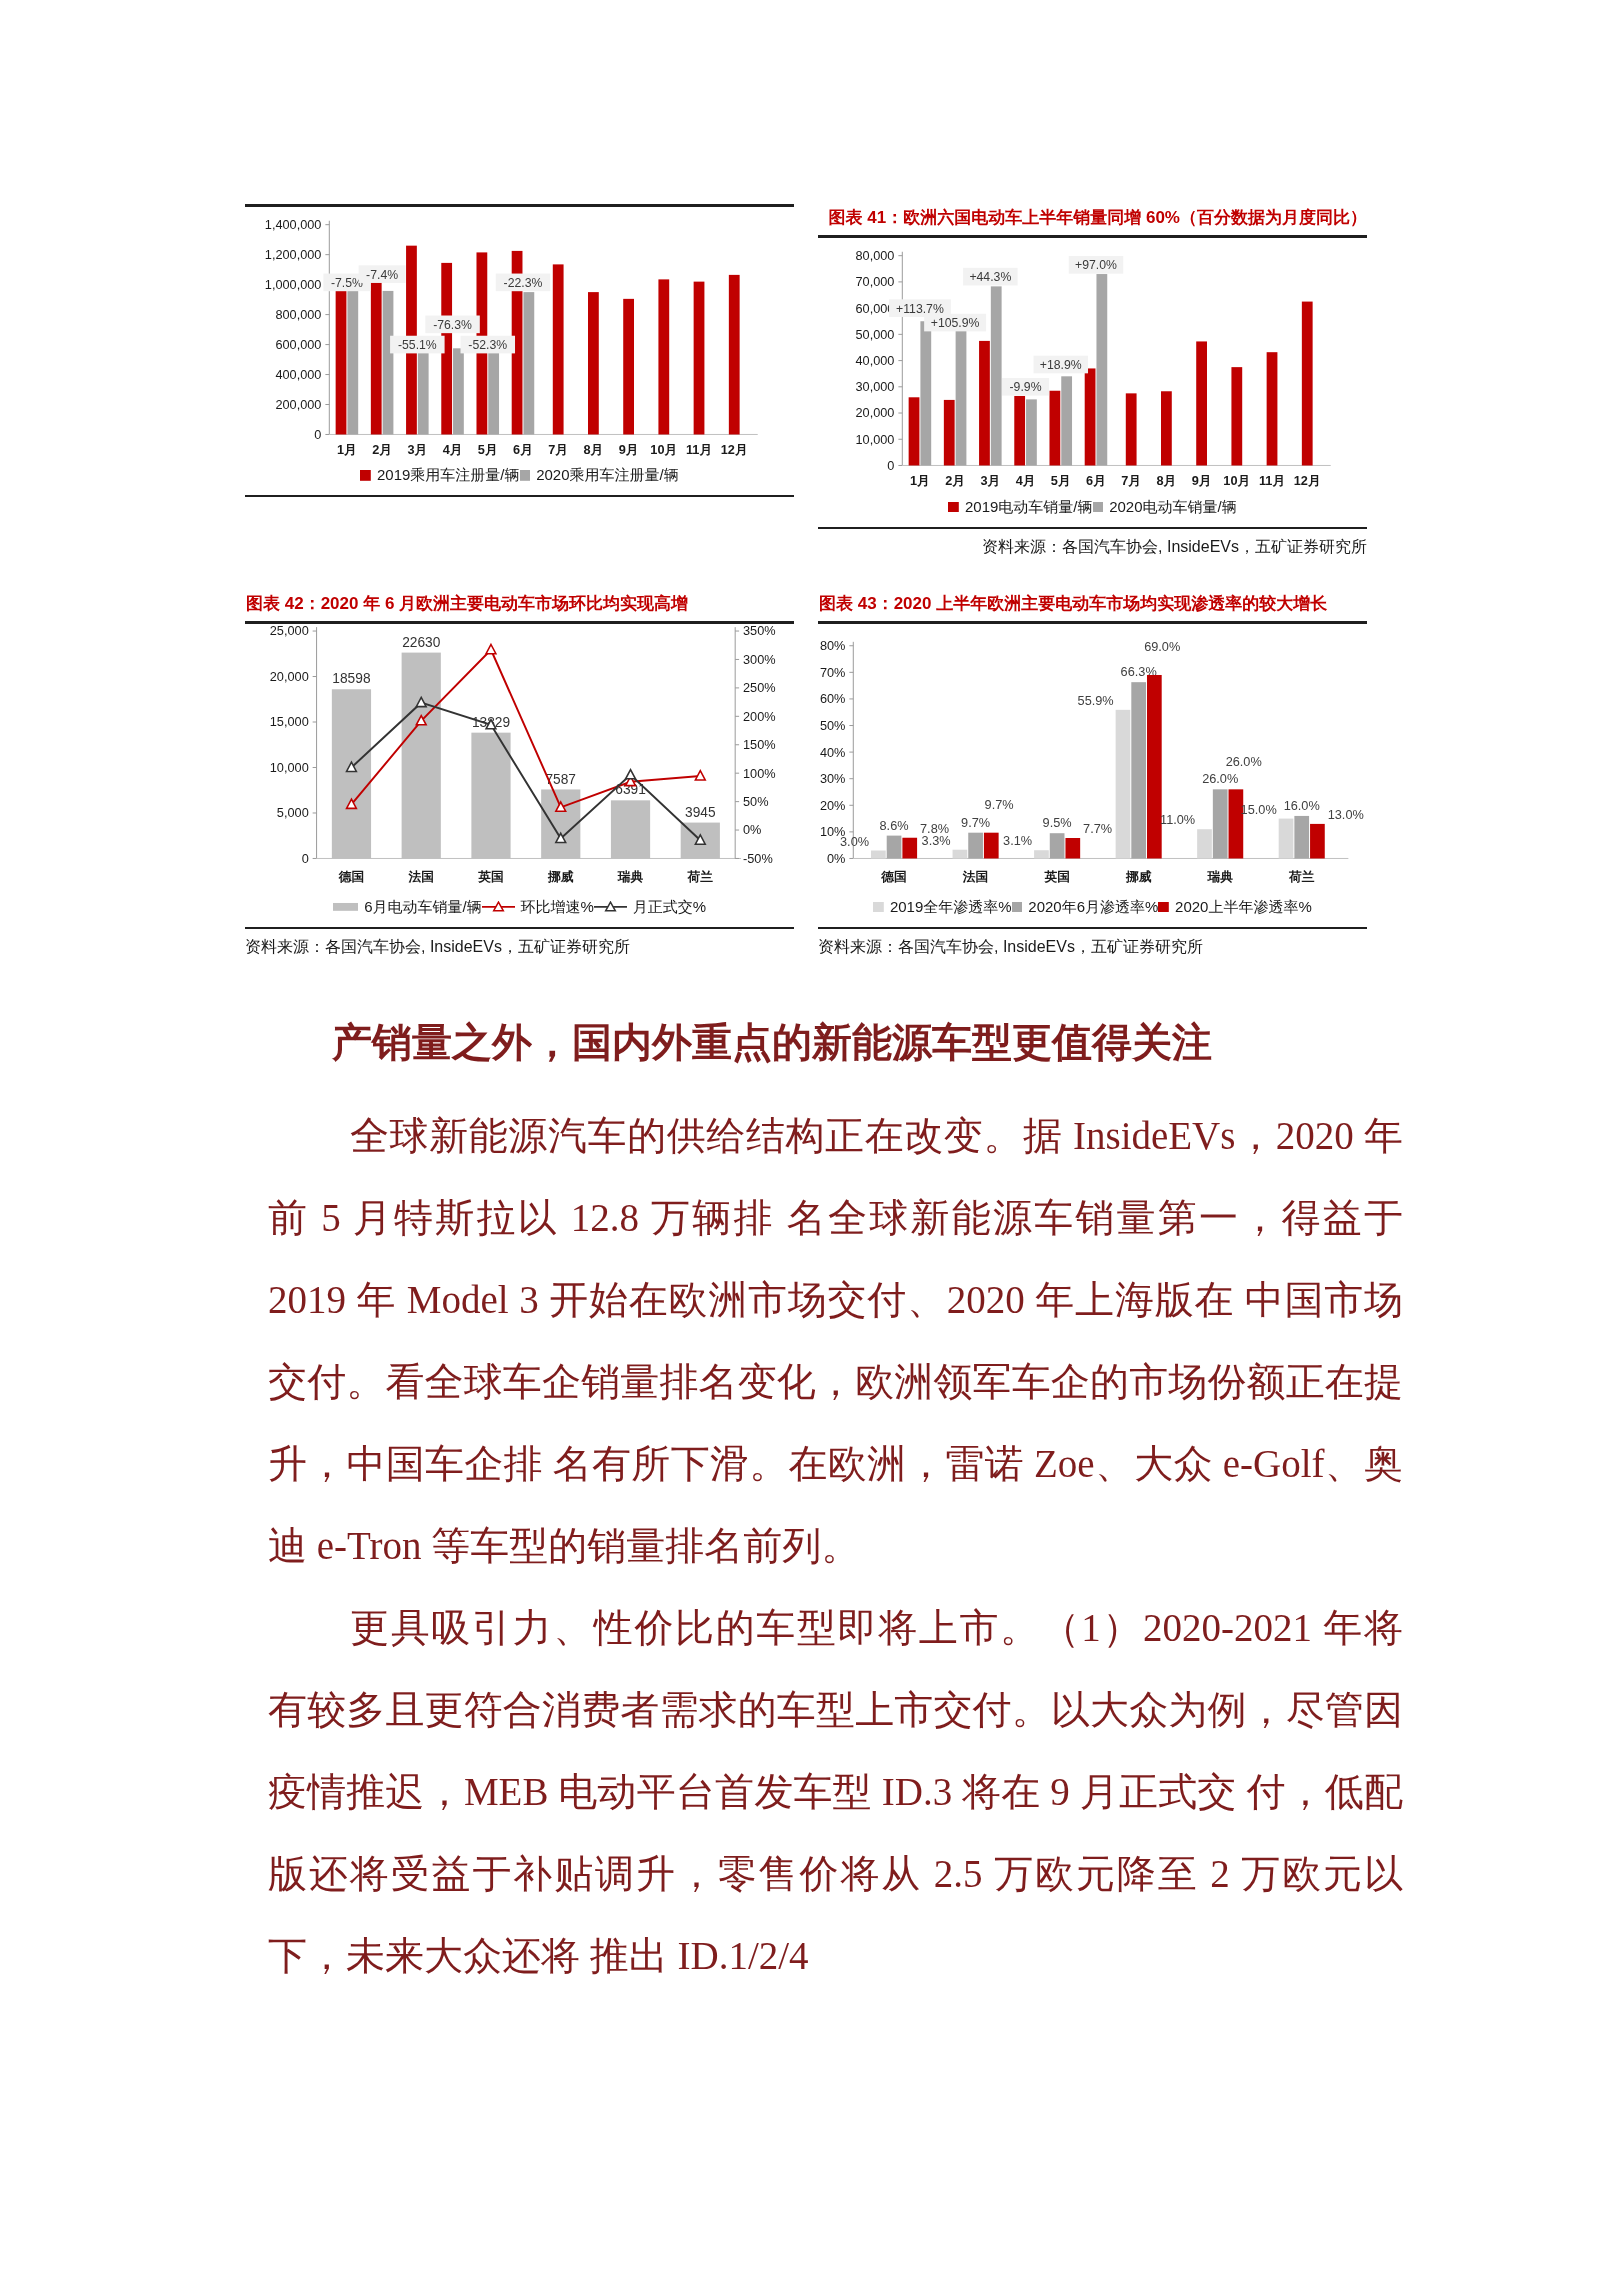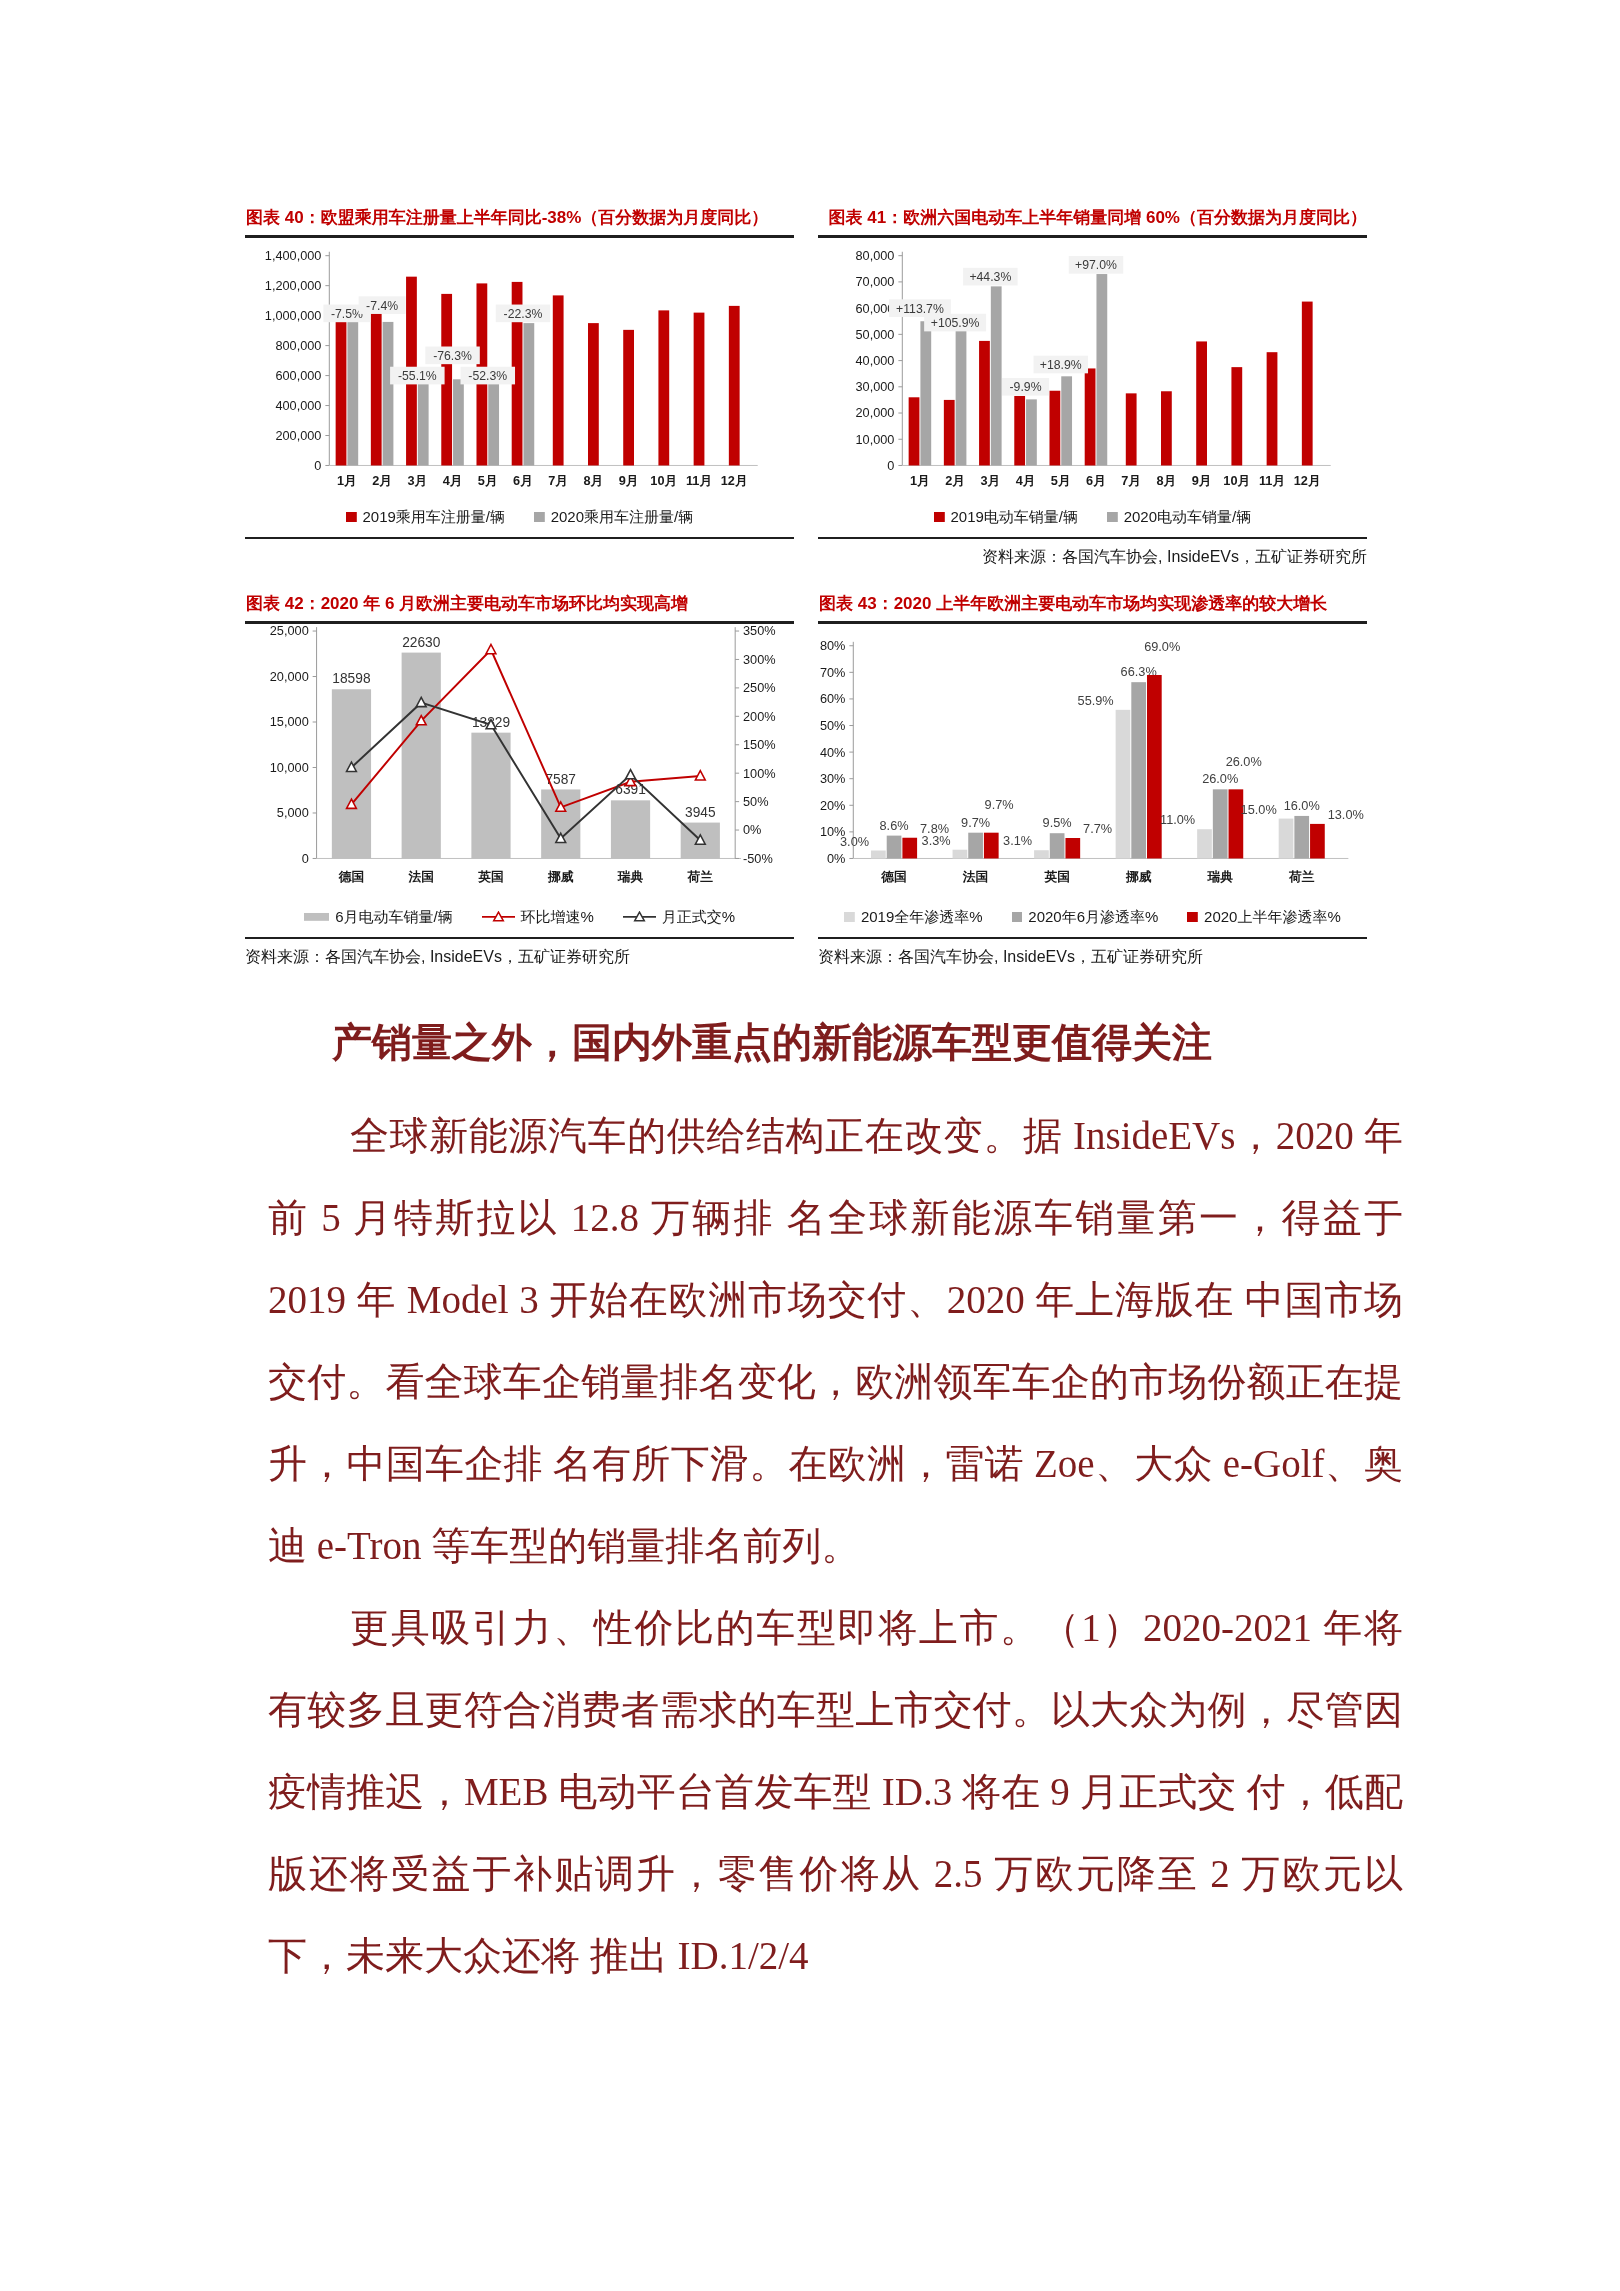--- a/index.html
+++ b/index.html
@@ -7,40 +7,39 @@
         font-family:"Liberation Sans",sans-serif;}
   .panel{position:absolute;width:549px;}
   #panel-40{left:245px;top:204px;}
   #panel-41{left:818px;top:204px;text-align:right;}
   #panel-42{left:245px;top:590px;}
   #panel-43{left:818px;top:590px;}
   .fig-title{font-size:17px;font-weight:700;color:#C00000;line-height:23.5px;
              white-space:nowrap;padding:2px 0 5.9px 1px;letter-spacing:0;}
   .title-rule{height:2.9px;background:#1f1f1f;}
   .chart-svg{display:block;}
-  .legend{display:flex;justify-content:center;align-items:center;gap:29px;
-          margin-top:16px;height:19.6px;font-size:15px;color:#1a1a1a;}
+  .legend{display:flex;justify-content:center;align-items:center;
+          margin-top:6px;height:19.6px;font-size:15px;color:#1a1a1a;}
   .legend .li{display:flex;align-items:center;gap:5.9px;white-space:nowrap;}
   .src-rule{height:2px;background:#1f1f1f;margin-top:9.8px;}
   .fig-source{font-size:16px;font-weight:500;color:#1a1a1a;padding-top:8.8px;white-space:nowrap;}
   .bodytext{position:absolute;left:250px;top:1019px;width:1153px;color:#7f1d1d;
             font-family:"Liberation Serif","DejaVu Serif",serif;}
   .bodytext h2{margin:0;padding-left:82px;font-size:40px;font-weight:700;line-height:47px;}
   .bodytext p{margin:29px 0 0 18px;font-size:39px;line-height:82px;text-align:justify;
               text-indent:82px;}
   .bodytext p + p{margin-top:0;}
   svg text{font-family:"Liberation Sans",sans-serif;}
 </style>
 </head>
 <body>
 
 <div class="page">
 
   <div class="panel" id="panel-40">
-    <div class="fig-title">图表 40：欧盟乘用车注册量上半年同比-38%（百分数据为月度同比）</div>
     <div class="title-rule"></div>
     <svg class="chart-svg" width="549" height="253" viewBox="0 0 560 258">
         <line x1="86" y1="14" x2="86" y2="232" stroke="#999" stroke-width="1"></line>
         <line x1="82" y1="232" x2="86" y2="232" stroke="#999" stroke-width="1"></line>
         <text x="78" y="236.5" text-anchor="end" font-size="13" fill="#1a1a1a">0</text>
         <line x1="82" y1="201.42857142857144" x2="86" y2="201.42857142857144" stroke="#999" stroke-width="1"></line>
         <text x="78" y="205.92857142857144" text-anchor="end" font-size="13" fill="#1a1a1a">200,000</text>
         <line x1="82" y1="170.85714285714286" x2="86" y2="170.85714285714286" stroke="#999" stroke-width="1"></line>
         <text x="78" y="175.35714285714286" text-anchor="end" font-size="13" fill="#1a1a1a">400,000</text>
         <line x1="82" y1="140.28571428571428" x2="86" y2="140.28571428571428" stroke="#999" stroke-width="1"></line>

